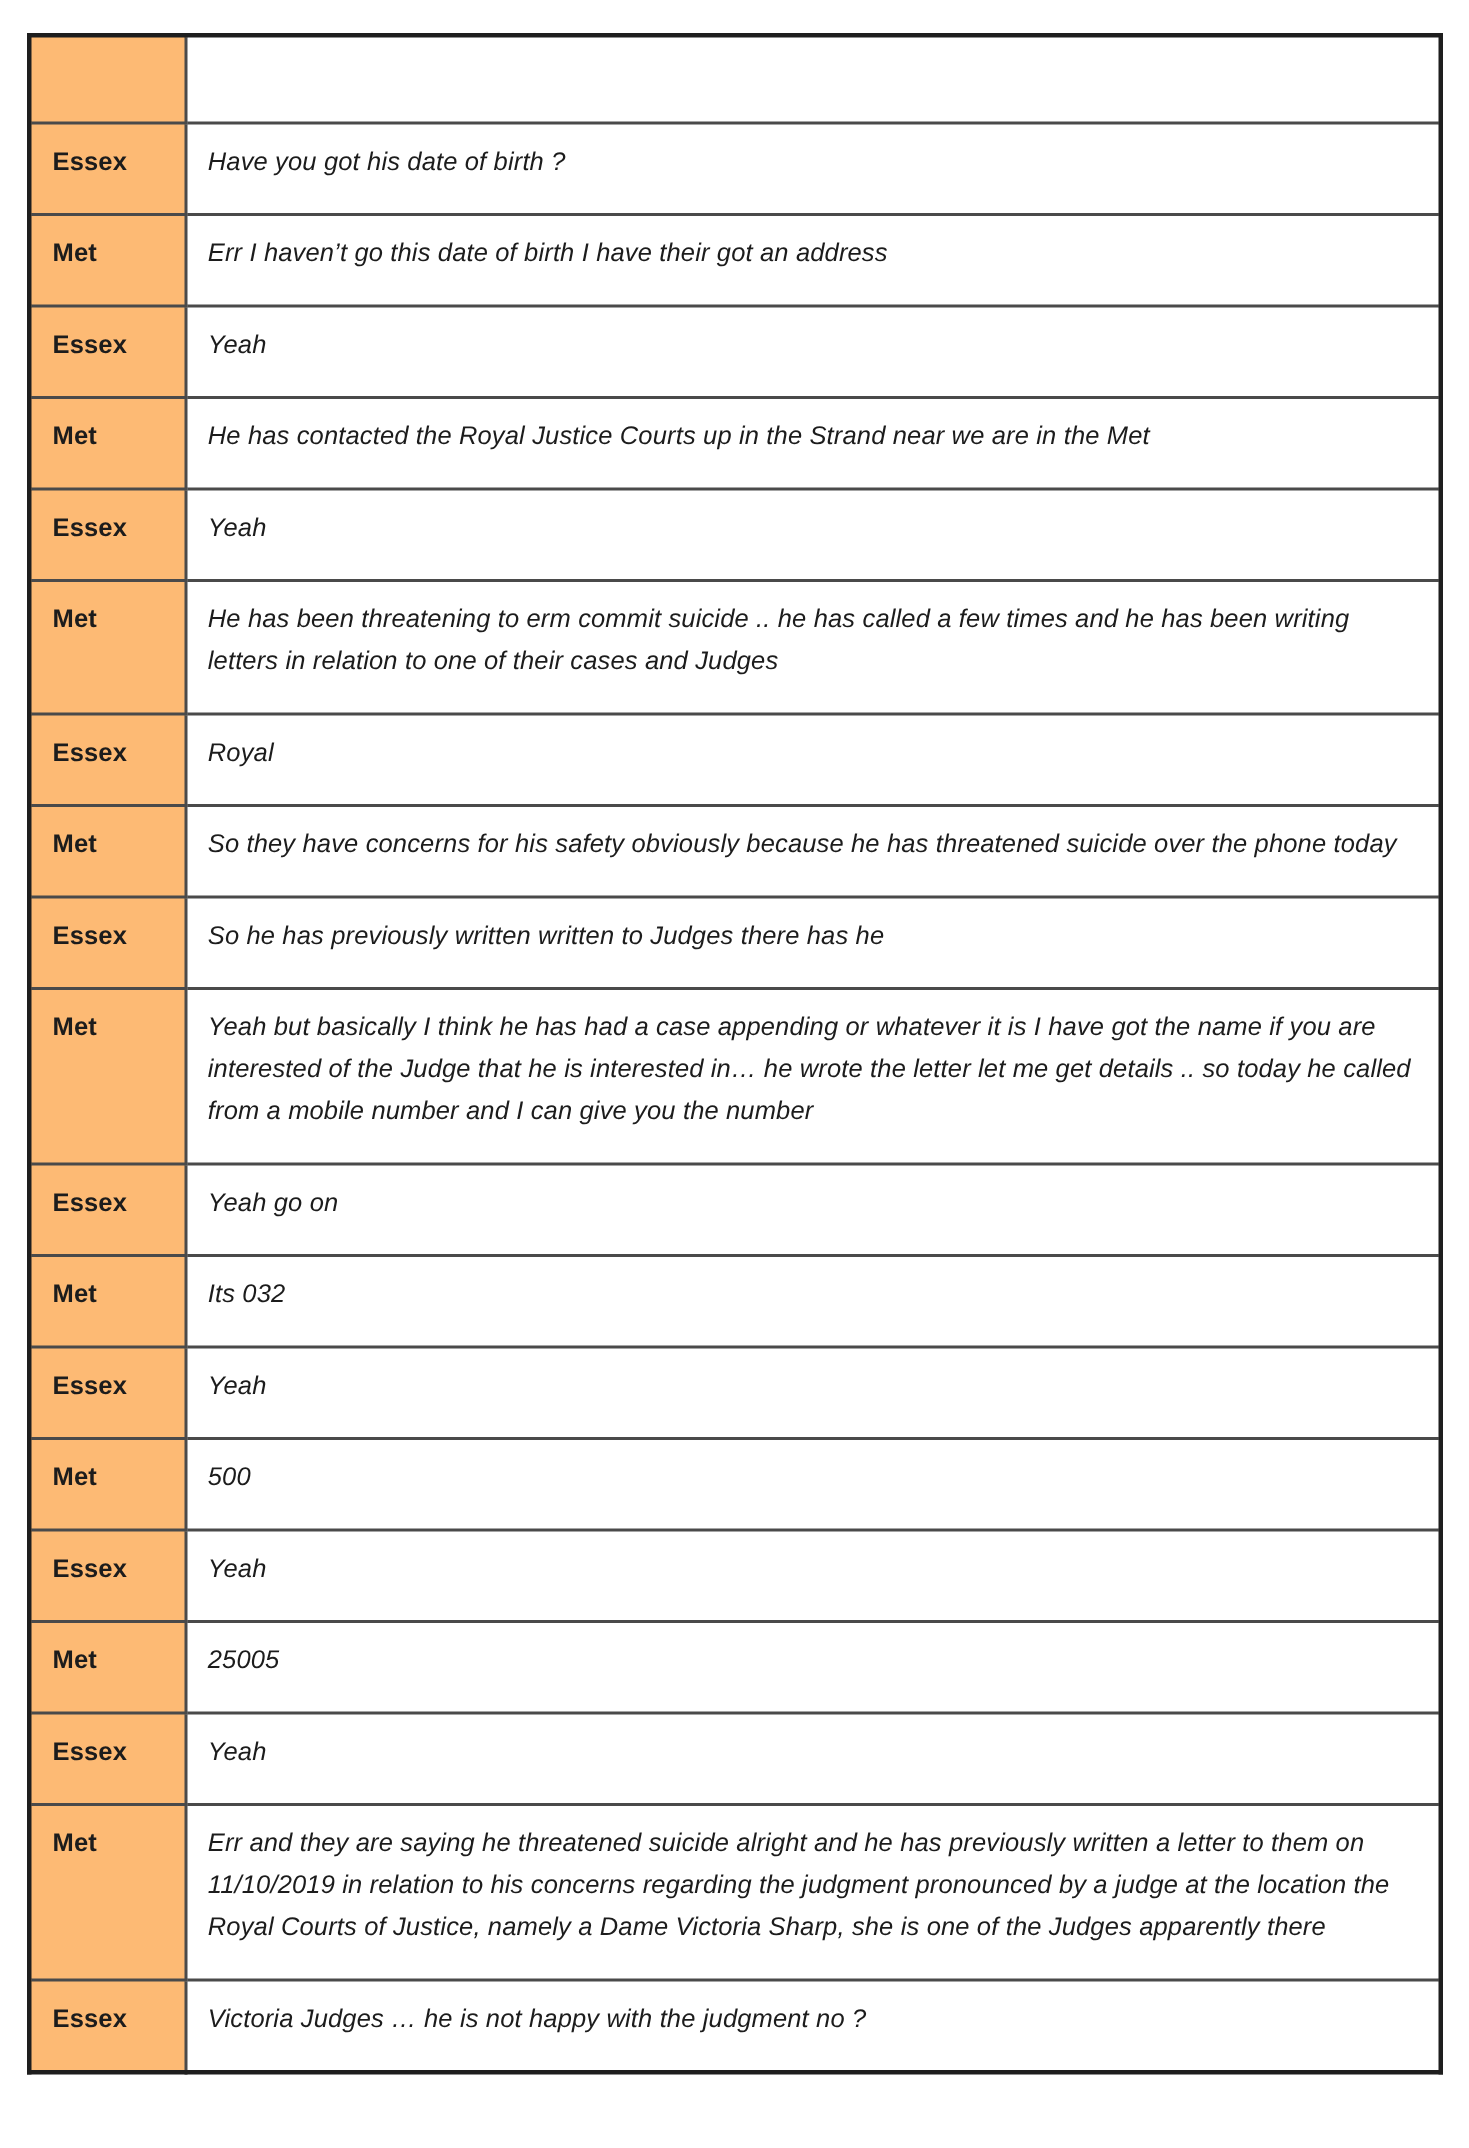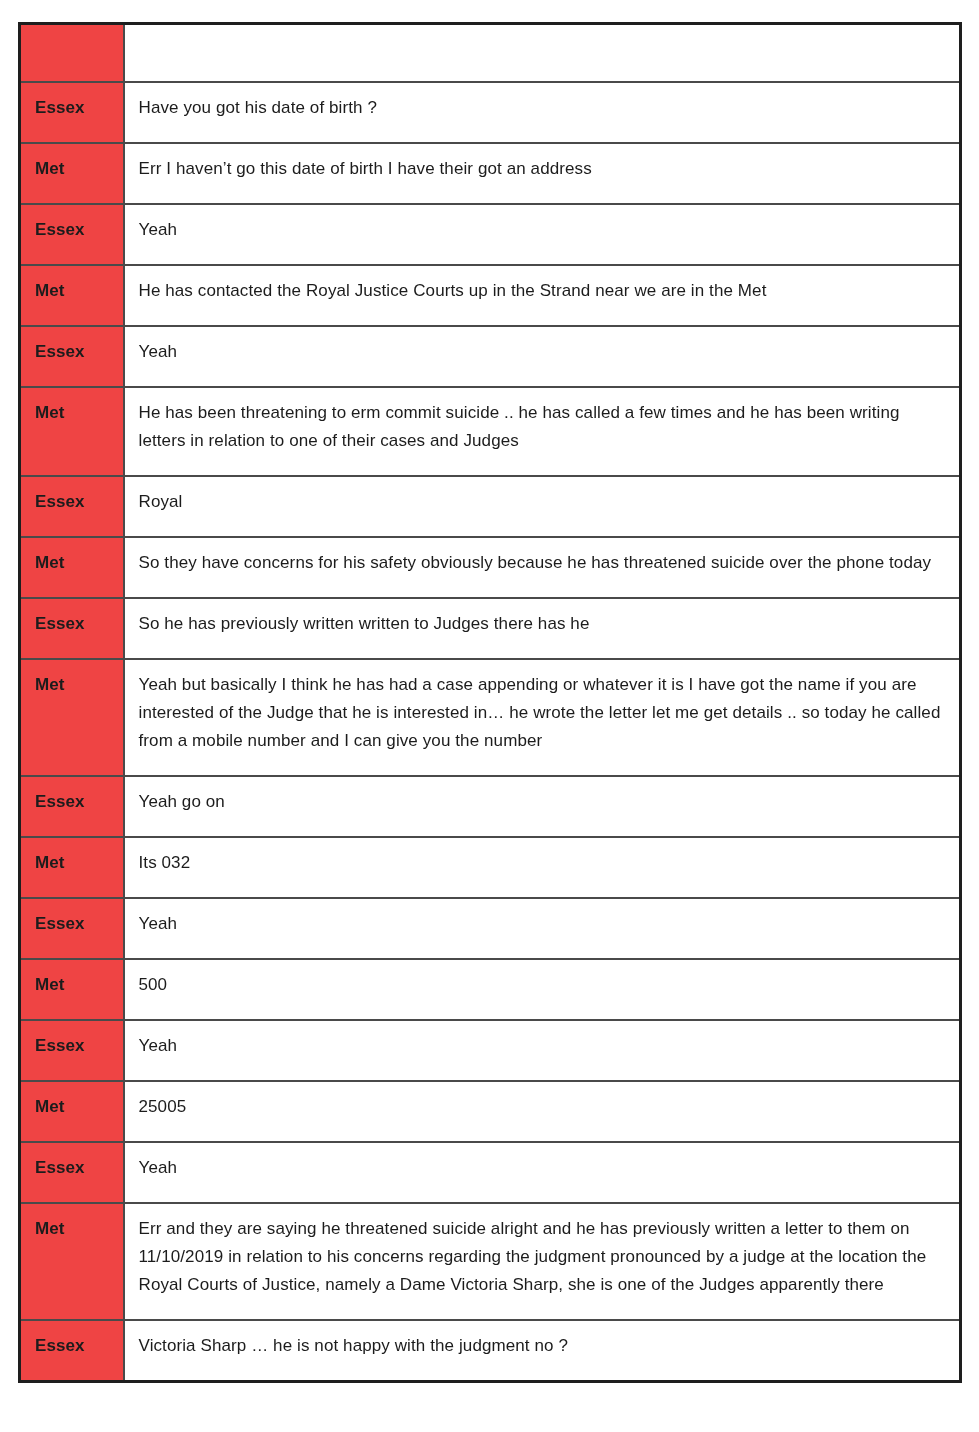--- a/index.html
+++ b/index.html
@@ -30,25 +30,26 @@
     box-sizing: border-box;
     border: 2px solid #4a4a4a;
     vertical-align: top;
     padding: 11px 14px 20px 14px;
     font-size: 17px;
     line-height: 28px;
     letter-spacing: 0.1px;
   }
   td.speaker {
     width: 104px;
-    background: #ef4444;
+    background: #fdba74;
     font-weight: bold;
   }
   td.utterance {
     background: #ffffff;
+    font-style: italic;
   }
   tbody tr:first-child td {
     height: 58px;
   }
 </style>
 </head>
 <body>
 
 <div class="page">
   <table class="transcript">
@@ -143,17 +144,17 @@
     <td class="utterance">Yeah</td>
   </tr>
 
   <tr>
     <td class="speaker">Met</td>
     <td class="utterance">Err and they are saying he threatened suicide alright and he has previously written a letter to them on 11/10/2019 in relation to his concerns regarding the judgment pronounced by a judge at the location the Royal Courts of Justice, namely a Dame Victoria Sharp, she is one of the Judges apparently there</td>
   </tr>
 
   <tr>
     <td class="speaker">Essex</td>
-    <td class="utterance">Victoria Sharp … he is not happy with the judgment no ?</td>
+    <td class="utterance">Victoria Judges … he is not happy with the judgment no ?</td>
   </tr>
 </tbody>
   </table>
 </div>
 
 </body></html>

